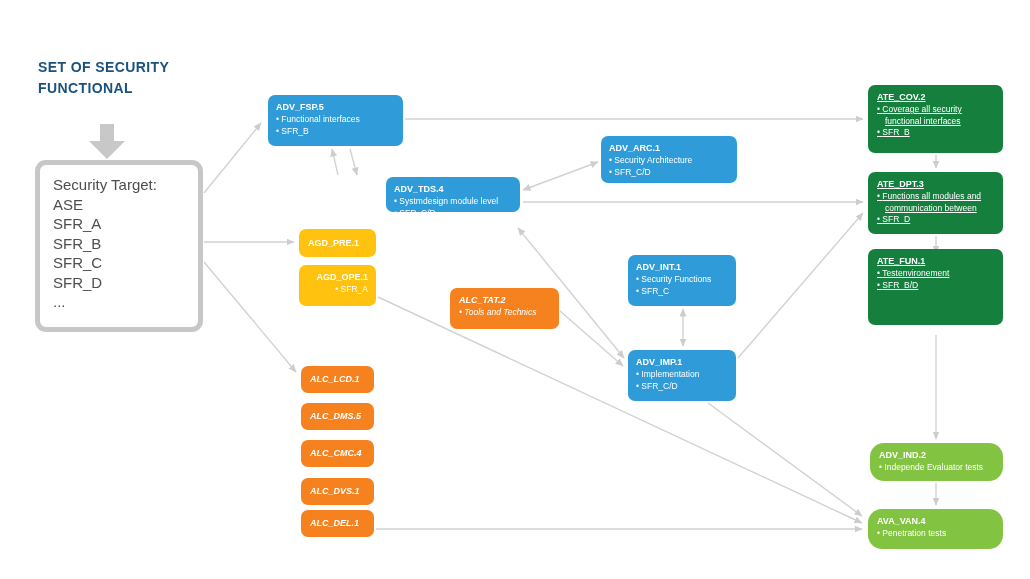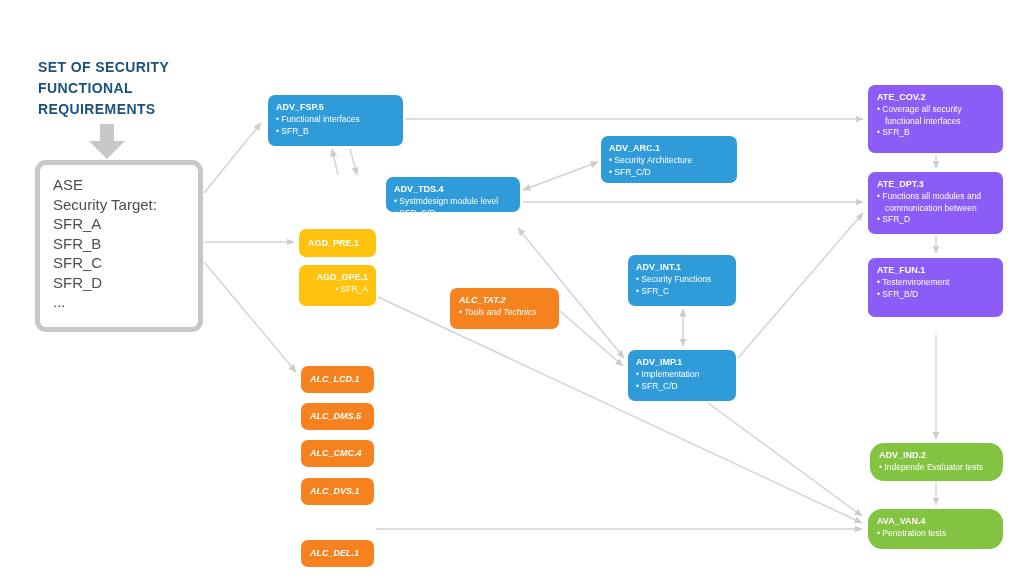--- a/index.html
+++ b/index.html
@@ -21,21 +21,21 @@
   .node .node-title { font-size:9px; font-weight:700; line-height:11px; margin-bottom:1px; }
   .node .bullet { font-size:8.5px; line-height:11.5px; padding-left:8px; text-indent:-8px; }
   .node .bullet::before { content:"\2022\00a0"; }
 
   .node.small { display:flex; align-items:center; padding:0 0 0 9px; }
   .node.small .node-title { margin:0; }
 
   .blue   { background:#2F9CD9;padding-left:8px; }
   .yellow { background:#FFC20E;text-align:right; }
   .orange { background:#F5821F;font-style:italic; }
-  .dgreen { background:#8b5cf6; }
+  .dgreen { background:#15803d;text-decoration:underline; }
   .lgreen { background:#82C341;border-radius:14px; }
 </style>
 </head>
 <body>
 
 <div class="canvas">
 
   <svg class="arrows" width="1030" height="579" viewBox="0 0 1030 579">
     <defs>
       <marker id="ah" markerWidth="9" markerHeight="8" refX="7.5" refY="3.5" orient="auto" markerUnits="userSpaceOnUse">
@@ -65,26 +65,25 @@
       <line x1="936" y1="155" x2="936" y2="168" marker-end="url(#ah)"></line>
       <line x1="936" y1="236" x2="936" y2="253" marker-end="url(#ah)"></line>
       <line x1="936" y1="335" x2="936" y2="439" marker-end="url(#ah)"></line>
       <line x1="936" y1="483" x2="936" y2="505" marker-end="url(#ah)"></line>
     </g>
   </svg>
 
   <div class="heading">
     <div>SET OF SECURITY</div>
     <div>FUNCTIONAL</div>
-    <div>REQUIREMENTS</div>
   </div>
 
   <div class="ase-box">
+    <div class="ase-line">Security Target:</div>
     <div class="ase-line">ASE</div>
-    <div class="ase-line">Security Target:</div>
     <div class="ase-line">SFR_A</div>
     <div class="ase-line">SFR_B</div>
     <div class="ase-line">SFR_C</div>
     <div class="ase-line">SFR_D</div>
     <div class="ase-line">...</div>
   </div>
 
   <div class="node blue" style="left:268px;top:95px;width:135px;height:51px">
     <div class="node-title">ADV_FSP.5</div>
     <div class="bullet">Functional interfaces</div>
@@ -138,37 +137,37 @@
   </div>
 
   <div class="node orange small" style="left:301px;top:440px;width:73px;height:27px">
     <div class="node-title">ALC_CMC.4</div>
   </div>
 
   <div class="node orange small" style="left:301px;top:478px;width:73px;height:27px">
     <div class="node-title">ALC_DVS.1</div>
   </div>
 
-  <div class="node orange small" style="left:301px;top:540px;width:73px;height:27px">
+  <div class="node orange small" style="left:301px;top:510px;width:73px;height:27px">
     <div class="node-title">ALC_DEL.1</div>
   </div>
 
   <div class="node dgreen" style="left:868px;top:85px;width:135px;height:68px">
     <div class="node-title">ATE_COV.2</div>
     <div class="bullet">Coverage all security functional interfaces</div>
     <div class="bullet">SFR_B</div>
   </div>
 
   <div class="node dgreen" style="left:868px;top:172px;width:135px;height:62px">
     <div class="node-title">ATE_DPT.3</div>
     <div class="bullet">Functions all modules and communication between</div>
     <div class="bullet">SFR_D</div>
   </div>
 
-  <div class="node dgreen" style="left:868px;top:258px;width:135px;height:59px">
+  <div class="node dgreen" style="left:868px;top:249px;width:135px;height:76px">
     <div class="node-title">ATE_FUN.1</div>
     <div class="bullet">Testenvironement</div>
     <div class="bullet">SFR_B/D</div>
   </div>
 
   <div class="node lgreen" style="left:870px;top:443px;width:133px;height:38px">
     <div class="node-title">ADV_IND.2</div>
     <div class="bullet">Independe Evaluator tests</div>
   </div>
 

